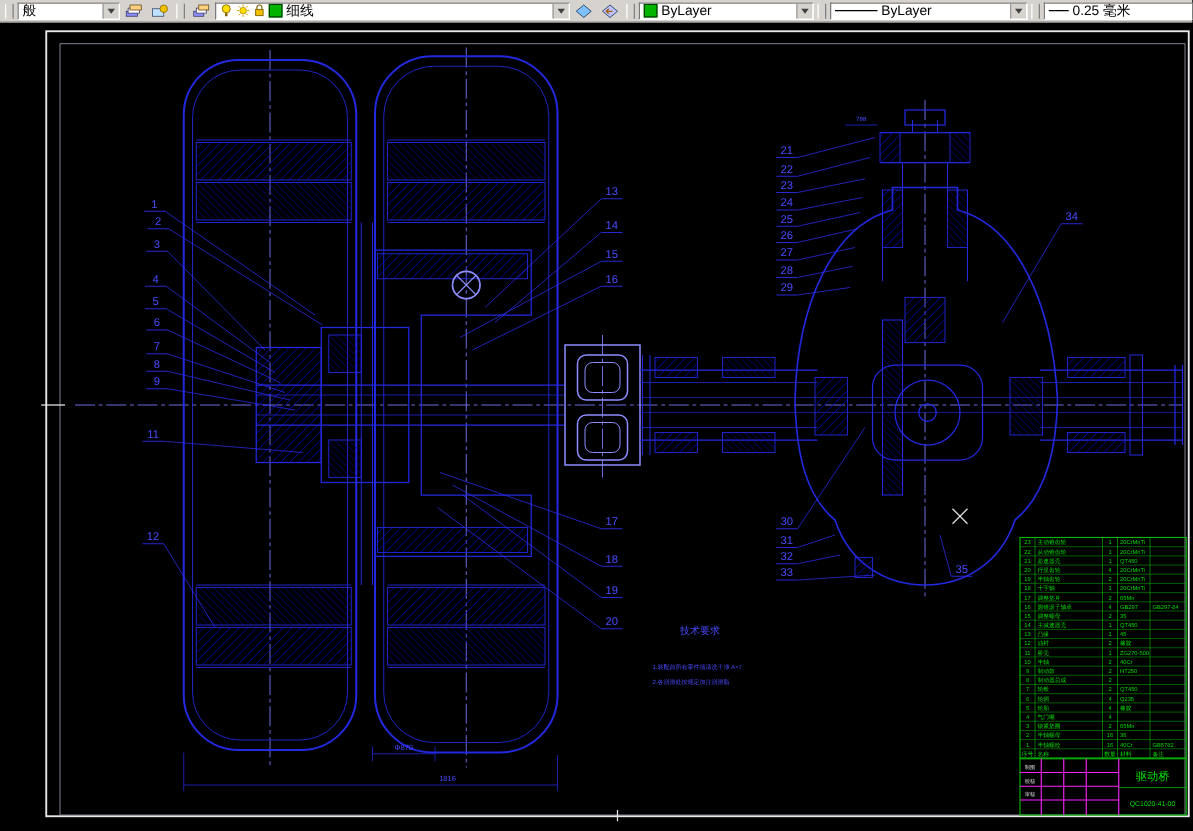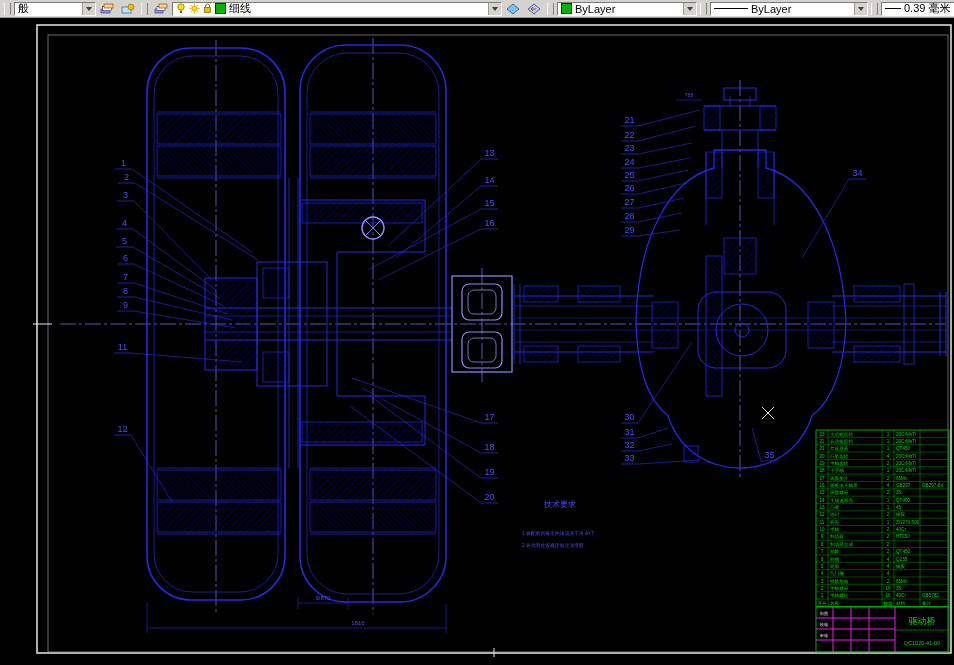--- a/index.html
+++ b/index.html
@@ -15,21 +15,21 @@
   .tbtn{width:20px;height:16px;flex:0 0 auto;background:#d6d3ce;border:1px solid #d6d3ce;
     display:flex;align-items:center;justify-content:center;padding:0;}
   .combo{height:14px;background:#fff;border:1px solid;border-color:#7a7a7a #ffffff #ffffff #7a7a7a;
     display:flex;align-items:center;font-size:11px;color:#000;box-sizing:border-box;
     padding-left:3px;gap:3px;overflow:hidden;flex:0 0 auto;}
   .dd{margin-left:auto;width:12px;align-self:stretch;background:#d6d3ce;
     border-left:1px solid #9a9a9a;display:flex;align-items:center;justify-content:center;flex:0 0 auto;}
   .dd::after{content:"";border:3px solid transparent;border-top:4px solid #404040;margin-top:4px;}
   .sw{width:9px;height:9px;background:#00b400;border:1px solid #004000;flex:0 0 auto;}
   .lt-line{width:34px;height:1px;background:#000;flex:0 0 auto;}
-  .w82{width:82px}.w330{width:330px}.w140{width:140px}.w158{width:158px}.wlw{width:120px}
+  .w82{width:82px}.w330{width:284px}.w140{width:140px}.w158{width:158px}.wlw{width:120px}
   text{font-family:"Liberation Sans",sans-serif;}
 </style>
 </head>
 <body>
 
 <div id="stage">
 
   <svg id="canvas-svg" width="954" height="665" viewBox="0 0 954 665">
     <defs>
       <pattern id="hA" width="5" height="5" patternUnits="userSpaceOnUse" patternTransform="rotate(45)">
@@ -639,17 +639,17 @@
     <div class="combo w158">
       <span class="lt-line"></span>
       <span>ByLayer</span>
       <span class="dd"></span>
     </div>
 
     <div class="grip"></div>
 
     <div class="combo wlw">
       <span class="lt-line" style="width:16px"></span>
-      <span>0.39 毫米</span>
+      <span>0.25 毫米</span>
 
     </div>
   </div>
 </div>
 
 </body></html>

